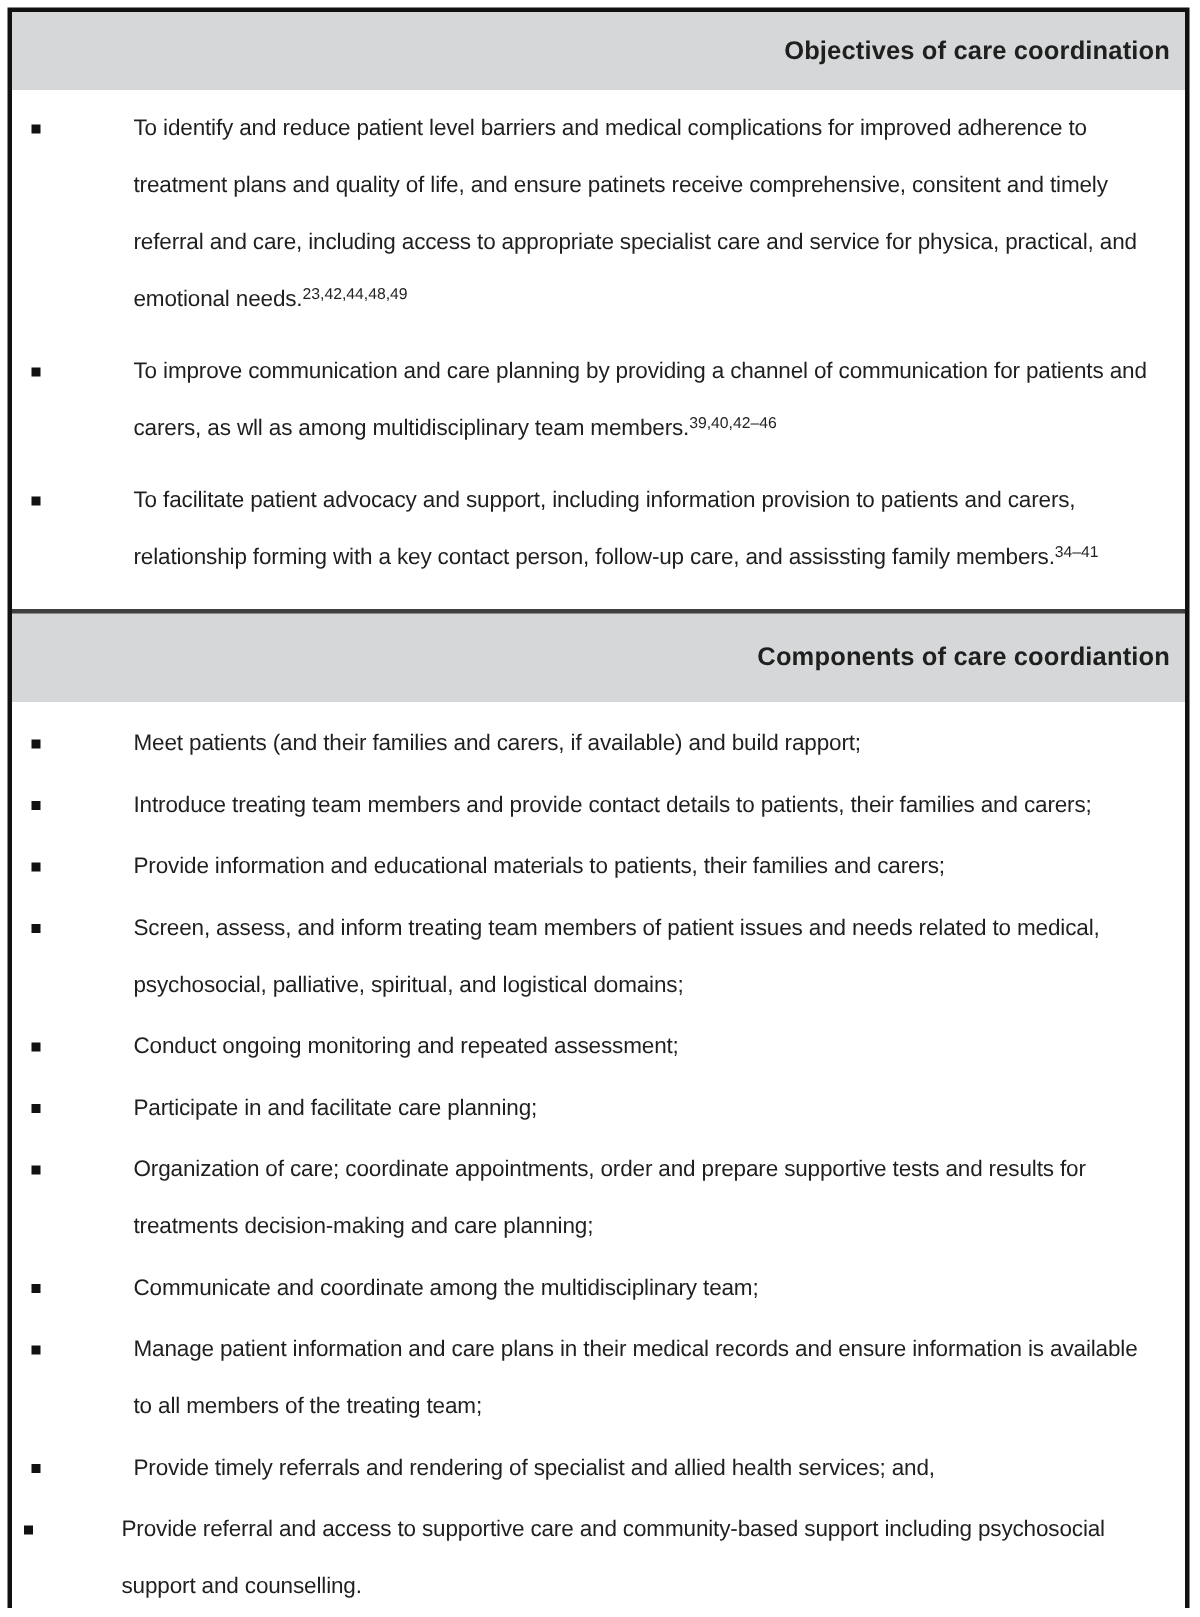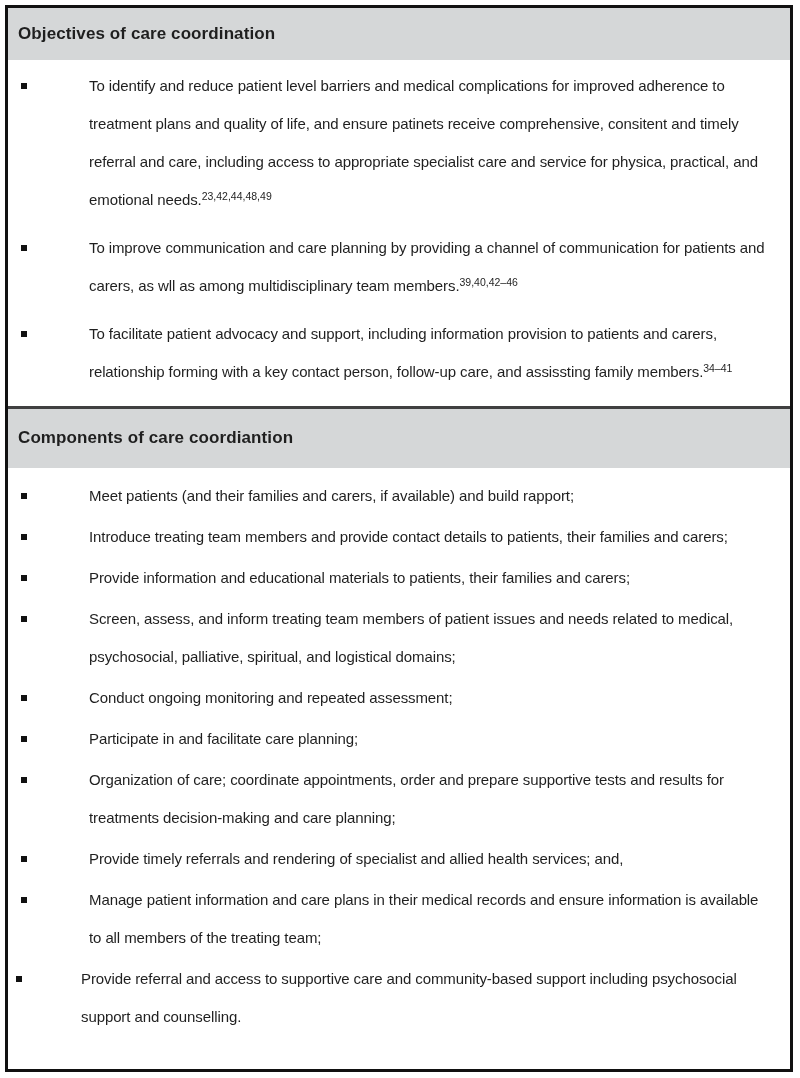--- a/index.html
+++ b/index.html
@@ -21,21 +21,21 @@
     left: 5px;
     top: 5px;
     width: 782px;
     height: 1061px;
     border: 3px solid #111111;
     background: #ffffff;
     box-sizing: content-box;
   }
   .section-header {
     background: #d5d7d8;
-    text-align: left;
+    text-align: right;
     font-weight: bold;
     font-size: 17px;
     line-height: 20px;
     padding: 16px 10px 16px 10px;
     letter-spacing: 0.1px;
   }
   .section-header.second {
     border-top: 3px solid #404040;
     padding: 19px 10px 20px 10px;
   }
@@ -141,25 +141,29 @@
         <li class="bullet-item">
           <span class="bullet-square"></span>
           <span class="bullet-text">Participate in and facilitate care planning;</span>
         </li>
         <li class="bullet-item">
           <span class="bullet-square"></span>
           <span class="bullet-text">Organization of care; coordinate appointments, order and prepare supportive tests and results for treatments decision-making and care planning;</span>
         </li>
         <li class="bullet-item">
           <span class="bullet-square"></span>
-          <span class="bullet-text">Provide timely referrals and rendering of specialist and allied health services; and,</span>
+          <span class="bullet-text">Communicate and coordinate among the multidisciplinary team;</span>
         </li>
         <li class="bullet-item">
           <span class="bullet-square"></span>
           <span class="bullet-text">Manage patient information and care plans in their medical records and ensure information is available to all members of the treating team;</span>
+        </li>
+        <li class="bullet-item">
+          <span class="bullet-square"></span>
+          <span class="bullet-text">Provide timely referrals and rendering of specialist and allied health services; and,</span>
         </li>
         <li class="bullet-item indent-tight">
           <span class="bullet-square"></span>
           <span class="bullet-text">Provide referral and access to supportive care and community-based support including psychosocial support and counselling.</span>
         </li>
       </ul>
     </div>
 
   </div>
 </div>

